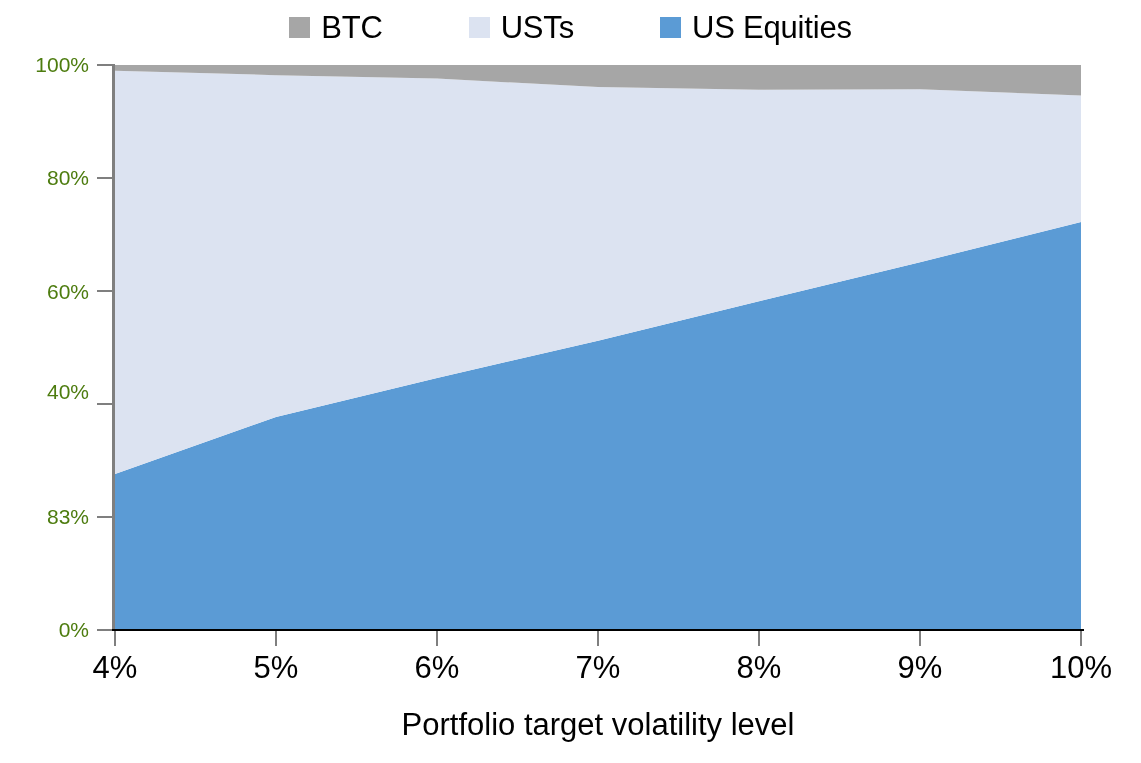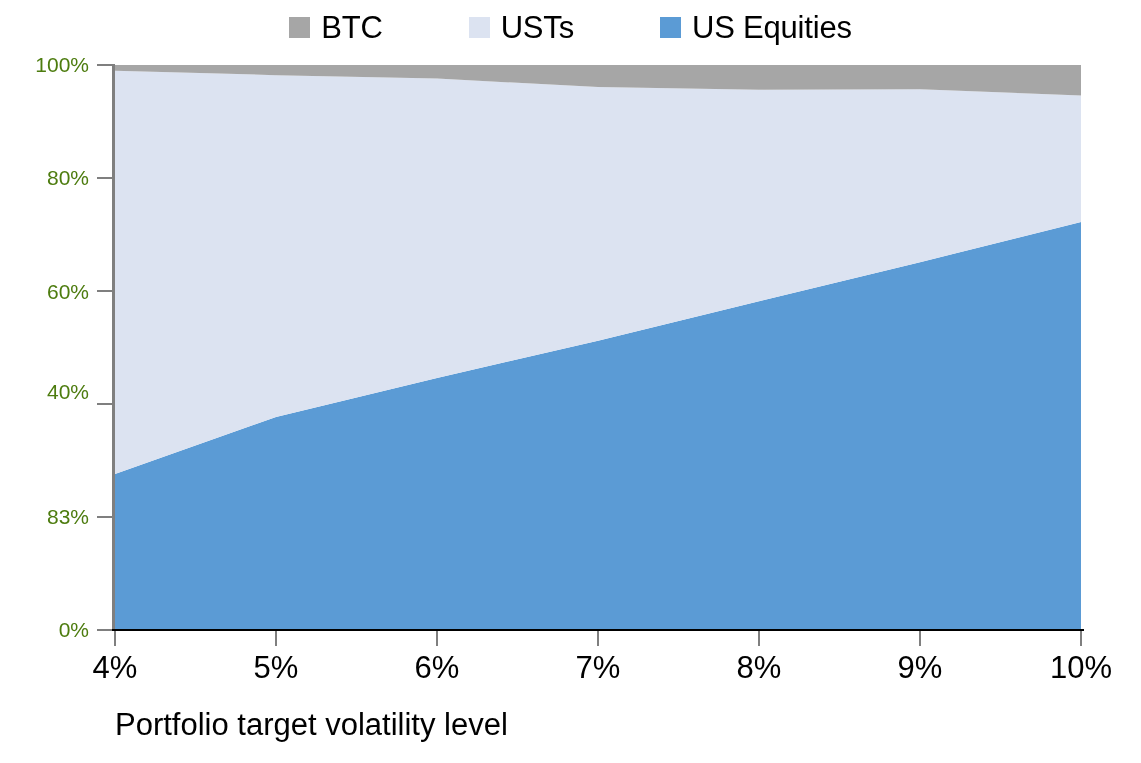--- a/index.html
+++ b/index.html
@@ -120,21 +120,21 @@
     white-space: nowrap;
     transform: translateX(-50%);
   }
 
   
   #x-axis-title {
     position: absolute;
     left: 115px;
     top: 708px;
     width: 966px;
-    text-align: left;
+    text-align: center;
     font-size: 31px;
     line-height: 34px;
     color: #000000;
   }
 </style>
 </head>
 <body>
 
 <div id="chart-root">
 

